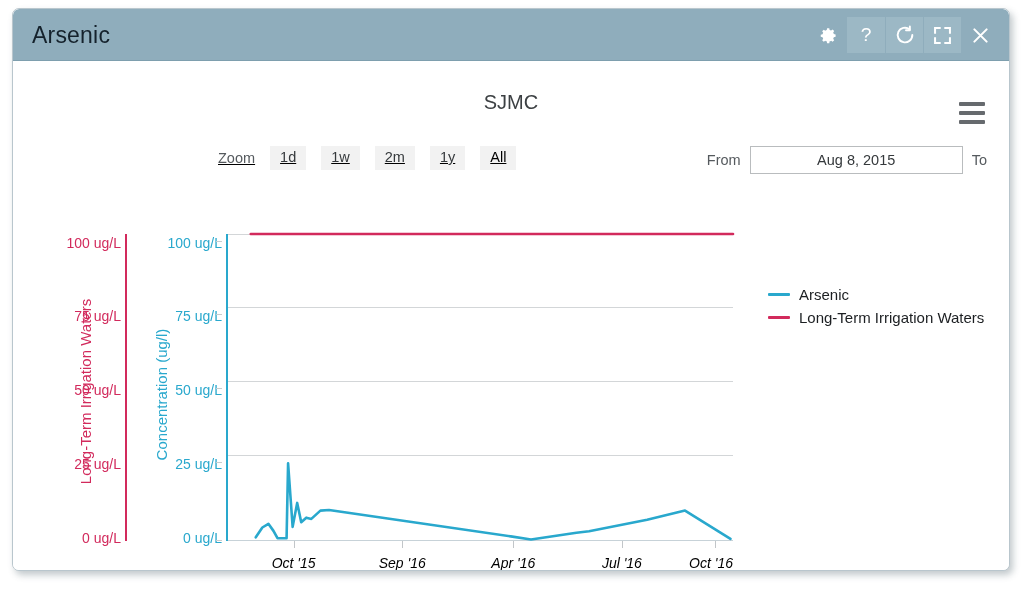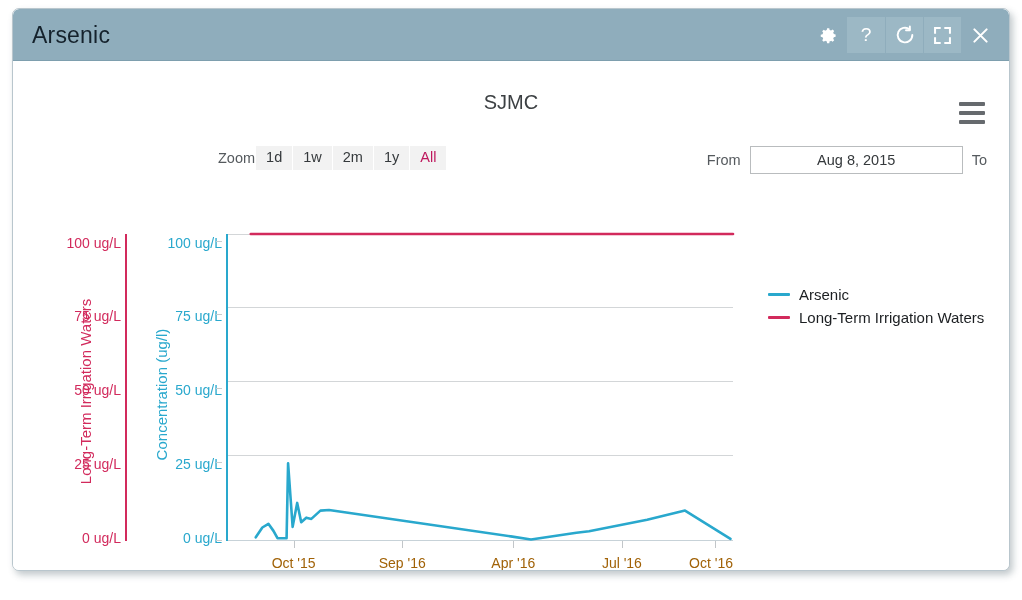--- a/index.html
+++ b/index.html
@@ -100,34 +100,35 @@
   .range-row {
     position: absolute;
     left: 0; right: 0; top: 85px;
     height: 26px;
   }
   .zoom-group {
     position: absolute;
     left: 205px; top: 0;
     display: flex;
     align-items: center;
-    gap: 1px;
+    gap: 15px;
     font-size: 14.5px;
+    text-decoration: underline;
   }
   .zoom-label { color: #555a5e; }
   .zoom-btn {
     background: #f2f2f2;
     color: #35393c;
     padding: 4px 10px 5px 10px;
     line-height: 1;
     cursor: pointer;
     user-select: none;
   }
   .zoom-btn.disabled {
-    color: #be185d;
+    color: #000000;
     cursor: default;
   }
 
   .daterange-group {
     position: absolute;
     right: 22px; top: 0;
     display: flex;
     align-items: center;
     gap: 9px;
     font-size: 14.5px;
@@ -240,23 +241,24 @@
   .xtick-mark {
     position: absolute;
     bottom: -7px;
     width: 1px; height: 7px;
     background: #c2c6c9;
   }
   .xtick-label {
     position: absolute;
     bottom: -30px;
     font-size: 14px;
-    color: #a16207;
+    color: #000000;
     transform: translateX(-50%);
     white-space: nowrap;
+    font-style: italic;
   }
   .plot-svg {
     position: absolute;
     left: 0; top: 0;
     width: 505px; height: 307px;
     overflow: visible;
   }
 
   
   .legend {

